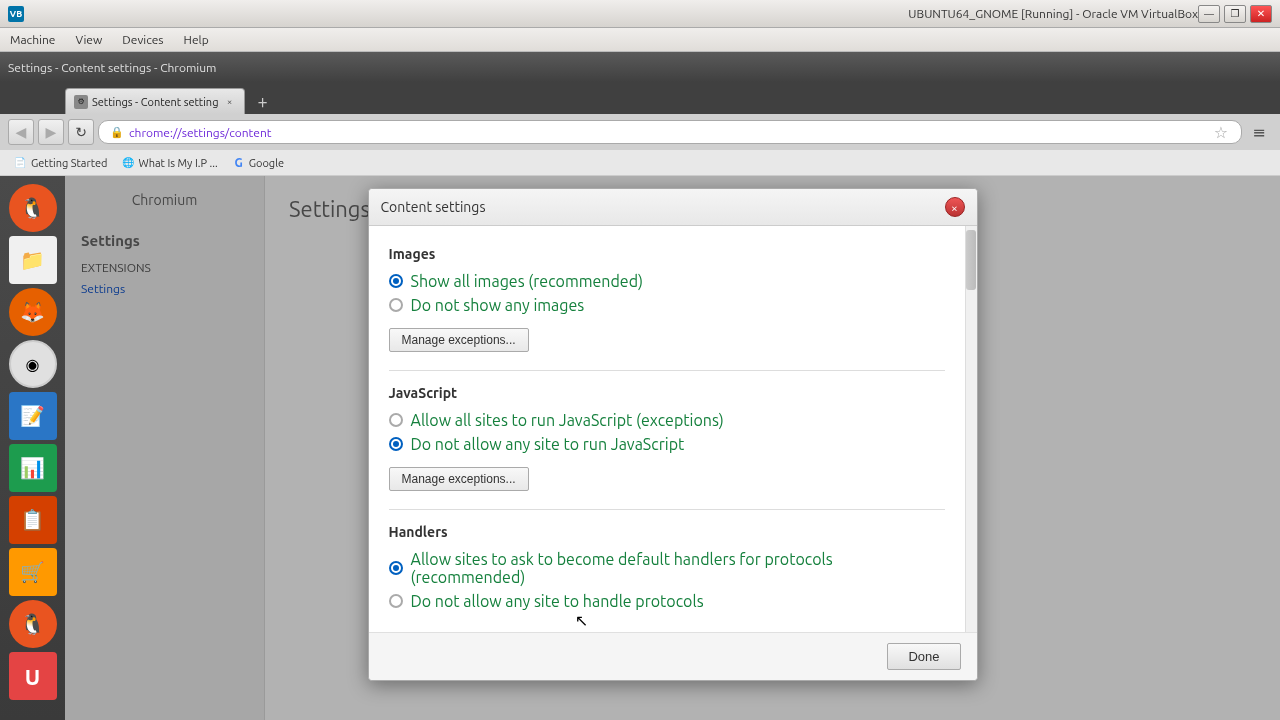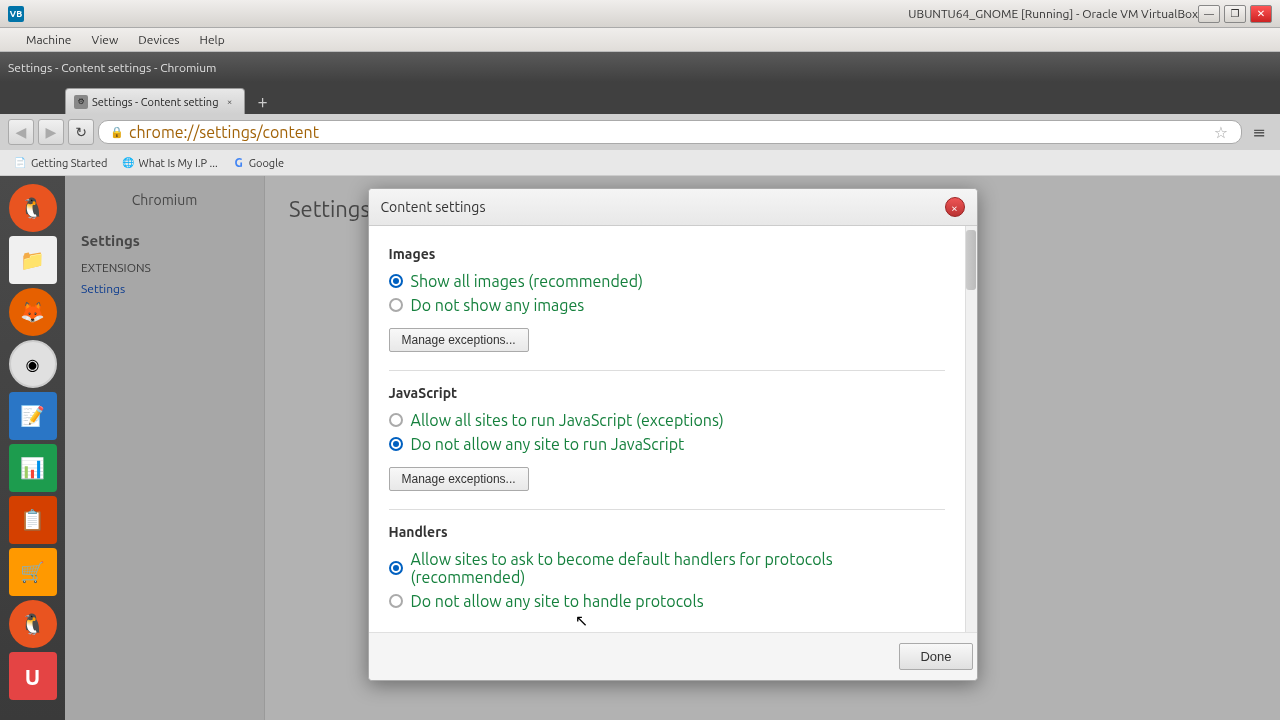--- a/index.html
+++ b/index.html
@@ -49,21 +49,21 @@
       border-radius: 2px;
     }
     .vbox-btn.close { background: linear-gradient(to bottom, #f55, #c22); color: white; }
 
     
     .vbox-menubar {
       background: linear-gradient(to bottom, #f0eeec, #e0ddd9);
       height: 24px;
       display: flex;
       align-items: center;
-      padding: 0 16px;
+      padding: 0 0;
       border-bottom: 1px solid #bbb;
     }
     .vbox-menu-item {
       padding: 2px 10px;
       font-size: 12px;
       color: #333;
       cursor: pointer;
     }
 
     
@@ -159,21 +159,21 @@
       font-size: 12px;
       color: #333;
       display: flex; align-items: center;
     }
     .address-icon {
       width: 16px; height: 16px;
       margin-right: 4px;
       color: #888; font-size: 11px;
       display: flex; align-items: center; justify-content: center;
     }
-    .address-text { flex: 1; font-size: 16px; color: #a16207; }
+    .address-text { flex: 1; font-size: 12px; color: #6d28d9; }
     .star-btn {
       width: 20px; height: 20px;
       color: #aaa; font-size: 16px;
       display: flex; align-items: center; justify-content: center;
       cursor: pointer;
     }
     .nav-menu-btn {
       width: 26px; height: 26px;
       display: flex; align-items: center; justify-content: center;
       font-size: 16px; color: #555; cursor: pointer;
@@ -397,21 +397,21 @@
       padding: 4px 12px;
       background: linear-gradient(to bottom, #f8f8f8, #e8e8e8);
       border: 1px solid #aaa;
       border-radius: 2px;
       font-size: 12px;
       color: #333;
       cursor: pointer;
     }
 
     .dialog-footer {
-      padding: 10px 4px;
+      padding: 10px 16px;
       display: flex;
       justify-content: flex-end;
       border-top: 1px solid #e0e0e0;
       background: #f5f5f5;
       border-radius: 0 0 4px 4px;
     }
     .done-btn {
       padding: 5px 20px;
       background: linear-gradient(to bottom, #f8f8f8, #e0e0e0);
       border: 1px solid #aaa;

